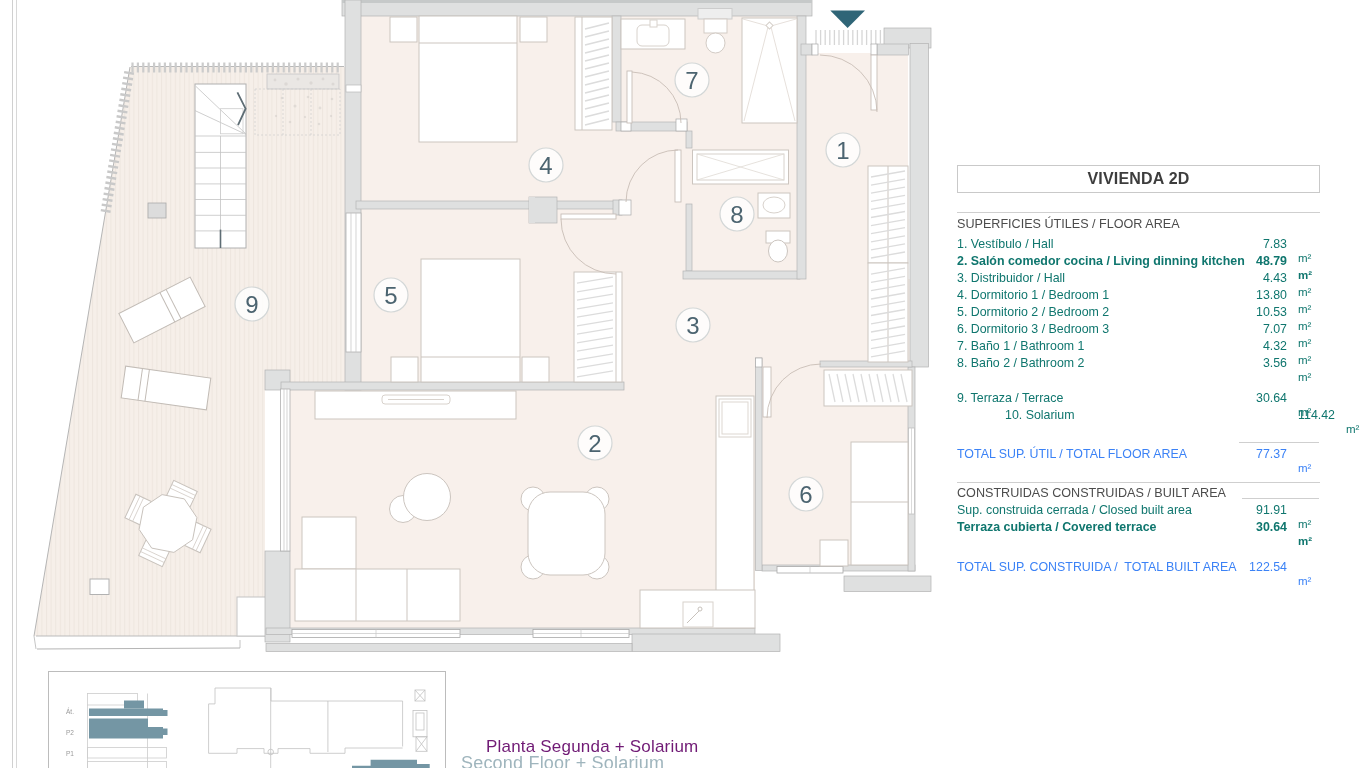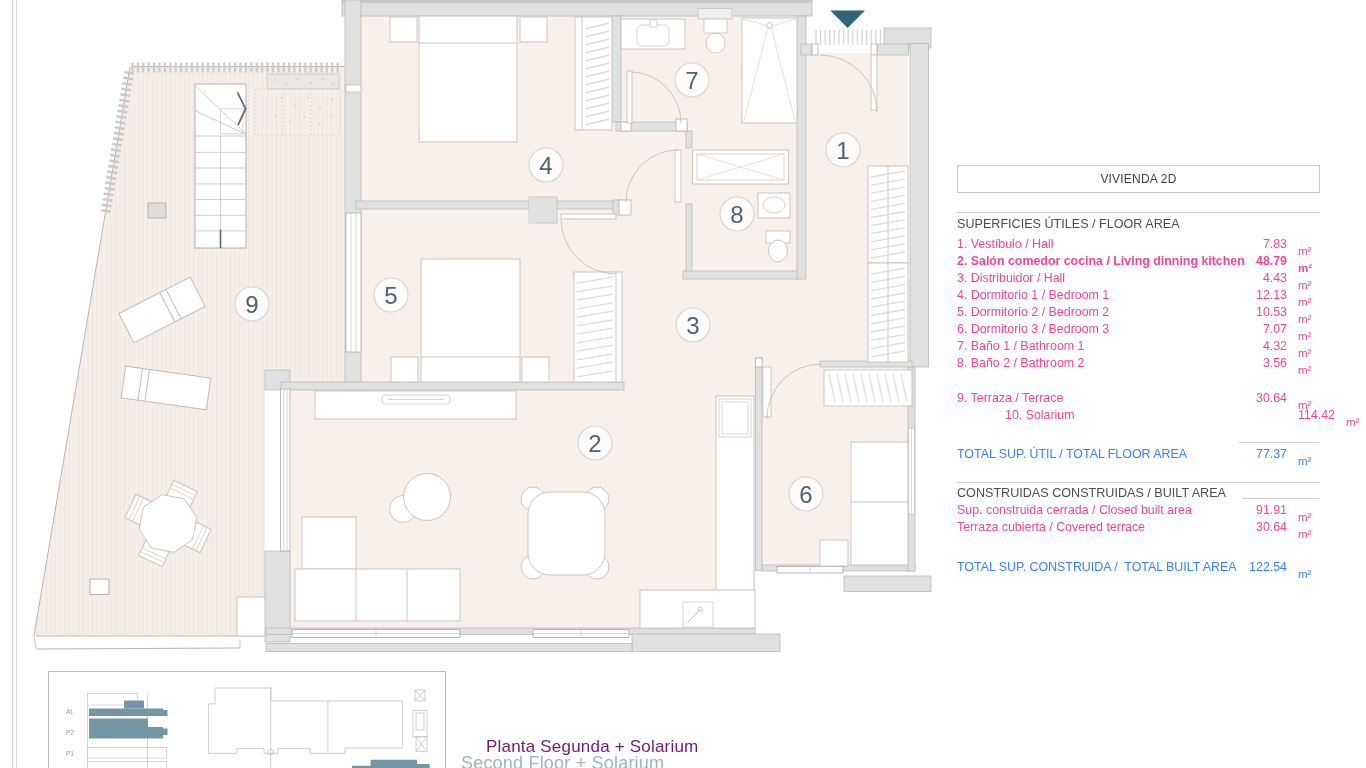--- a/index.html
+++ b/index.html
@@ -1,23 +1,23 @@
 <!DOCTYPE html>
 <html><head>
 <meta charset="utf-8">
 <style>
 html,body{margin:0;padding:0;}
 body{width:1366px;height:768px;background:#ffffff;overflow:hidden;position:relative;font-family:"Liberation Sans",sans-serif;}
 #plan{position:absolute;left:0;top:0;}
 .tbl{position:absolute;left:957px;top:165px;width:363px;color:#4a4a4a;}
-.titlebox{border:1px solid #c9c9c9;height:26px;line-height:26px;text-align:center;font-size:12px;font-weight:normal;color:#3d3d3d;letter-spacing:0.2px;}
+.titlebox{border:1px solid #c9c9c9;height:26px;line-height:26px;text-align:center;font-size:16px;font-weight:bold;color:#3d3d3d;letter-spacing:0.2px;}
 .sep{border-top:1px solid #cfcfcf;height:0;margin:0;}
-.row{position:absolute;left:957px;width:363px;font-size:12.4px;color:#ec4899;white-space:nowrap;}
+.row{position:absolute;left:957px;width:363px;font-size:12.4px;color:#0f766e;white-space:nowrap;}
 .row .v{position:absolute;right:33px;top:0;text-align:center;}
-.row .u{position:absolute;right:0px;top:8px;width:22px;text-align:left;font-size:11.5px;}
+.row .u{position:absolute;right:0px;top:15px;width:22px;text-align:left;font-size:11.5px;}
 .hdr{color:#4c4c4c;font-weight:normal;font-size:12.6px;}
 .dk{color:#3b82f6;}
 .cap1{position:absolute;left:486px;top:737px;font-size:17px;color:#701a75;letter-spacing:0.2px;}
 .cap2{position:absolute;left:461px;top:752.5px;font-size:18px;color:#9fb5bd;letter-spacing:0.2px;}
 </style>
 </head>
 <body>
 <svg id="plan" width="1366" height="768" viewBox="0 0 1366 768">
 <defs>
 <pattern id="deck" width="4.6" height="8" patternUnits="userSpaceOnUse">
@@ -527,29 +527,29 @@
 </g>
 </svg>
 <div class="tbl">
   <div class="titlebox">VIVIENDA 2D</div>
 </div>
 <div class="sep" style="position:absolute;left:957px;top:212px;width:363px;"></div>
 <div class="row hdr" style="top:217px;">SUPERFICIES ÚTILES / FLOOR AREA</div>
 <div class="row" style="top:237px;">1. Vestíbulo / Hall<span class="v">7.83</span><span class="u">m²</span></div>
 <div class="row" style="top:254px;font-weight:bold;">2. Salón comedor cocina / Living dinning kitchen<span class="v">48.79</span><span class="u">m²</span></div>
 <div class="row" style="top:271px;">3. Distribuidor / Hall<span class="v">4.43</span><span class="u">m²</span></div>
-<div class="row" style="top:288px;">4. Dormitorio 1 / Bedroom 1<span class="v">12.13</span><span class="u">m²</span></div>
+<div class="row" style="top:288px;">4. Dormitorio 1 / Bedroom 1<span class="v">13.80</span><span class="u">m²</span></div>
 <div class="row" style="top:305px;">5. Dormitorio 2 / Bedroom 2<span class="v">10.53</span><span class="u">m²</span></div>
 <div class="row" style="top:322px;">6. Dormitorio 3 / Bedroom 3<span class="v">7.07</span><span class="u">m²</span></div>
 <div class="row" style="top:339px;">7. Baño 1 / Bathroom 1<span class="v">4.32</span><span class="u">m²</span></div>
 <div class="row" style="top:356px;">8. Baño 2 / Bathroom 2<span class="v">3.56</span><span class="u">m²</span></div>
 <div class="row" style="top:391px;">9. Terraza / Terrace<span class="v">30.64</span><span class="u">m²</span></div>
 <div class="row" style="top:408px;margin-left:48px;">10. Solarium<span class="v">114.42</span><span class="u">m²</span></div>
 <div class="sep" style="position:absolute;left:1239px;top:442px;width:80px;"></div>
 <div class="row dk" style="top:447px;">TOTAL SUP. ÚTIL / TOTAL FLOOR AREA<span class="v">77.37</span><span class="u">m²</span></div>
 <div class="sep" style="position:absolute;left:957px;top:482px;width:363px;"></div>
 <div class="row hdr" style="top:486px;">CONSTRUIDAS CONSTRUIDAS / BUILT AREA</div>
 <div class="sep" style="position:absolute;left:1242px;top:498px;width:77px;"></div>
 <div class="row" style="top:503px;">Sup. construida cerrada / Closed built area<span class="v">91.91</span><span class="u">m²</span></div>
-<div class="row" style="top:520px;">Terraza cubierta / Covered terrace<span class="v">30.64</span><span class="u">m²</span></div>
+<div class="row" style="top:520px;font-weight:bold;">Terraza cubierta / Covered terrace<span class="v">30.64</span><span class="u">m²</span></div>
 <div class="row dk" style="top:560px;">TOTAL SUP. CONSTRUIDA /&nbsp; TOTAL BUILT AREA<span class="v">122.54</span><span class="u">m²</span></div>
 <div class="cap1">Planta Segunda + Solarium</div>
 <div class="cap2">Second Floor + Solarium</div>
 
 </body></html>

